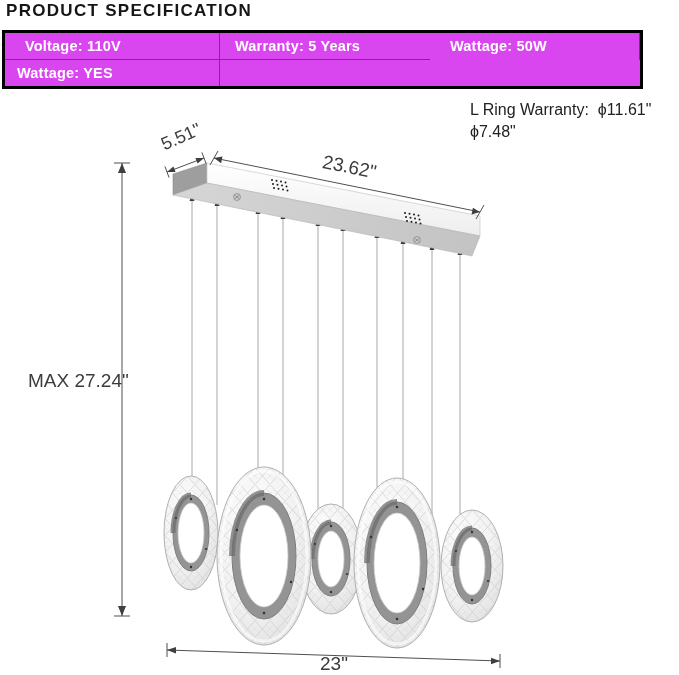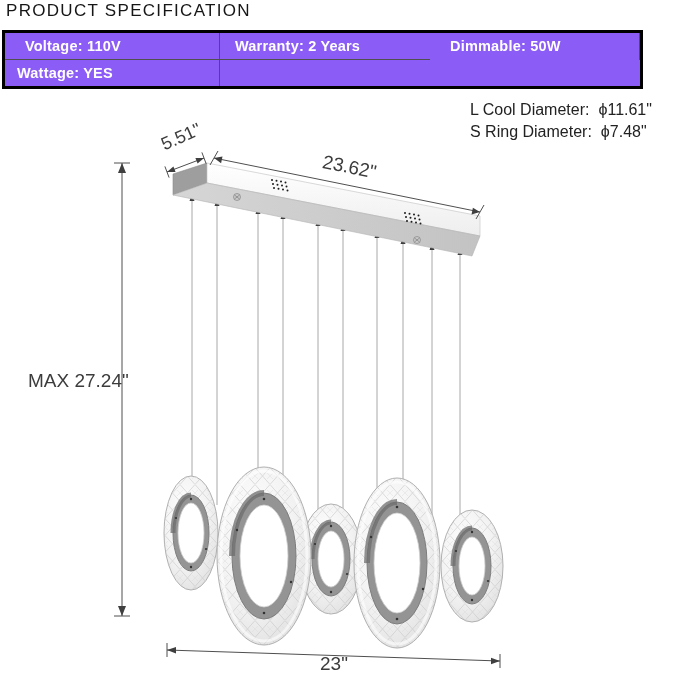--- a/index.html
+++ b/index.html
@@ -1,22 +1,22 @@
 <!DOCTYPE html>
 <html><head>
 <meta charset="utf-8">
 <style>
   html,body{margin:0;padding:0;background:#fff;}
   .page{position:relative;width:679px;height:675px;background:#ffffff;overflow:hidden;
         font-family:"Liberation Sans",sans-serif;}
-  .title{position:absolute;left:6px;top:0;margin:0;font-size:17px;font-weight:normal;
+  .title{position:absolute;left:6px;top:0;margin:0;font-size:17px;font-weight:bold;
          letter-spacing:1.3px;color:#161616;line-height:22px;text-align:center;}
   
   .spec-table{position:absolute;left:2px;top:30px;width:641px;height:59px;box-sizing:border-box;
-        border:3px solid #000;background:#8b5cf6;display:grid;
+        border:3px solid #000;background:#d946ef;display:grid;
         grid-template-columns:215px 210px 1fr;grid-template-rows:1fr 1fr;}
   .cell{display:flex;align-items:center;color:#ffffff;font-weight:bold;font-size:14.5px;
         letter-spacing:.2px;white-space:nowrap;}
   .col0{padding-left:20px;border-right:1px solid #4f4f4f;}
   .col1{padding-left:12px;border-right:1px solid #4f4f4f;}
   .col2{padding-left:15px;}
   .row0{border-bottom:1px solid #4f4f4f;}
   
   .ring-specs{position:absolute;left:470px;top:99px;color:#222222;font-size:16px;}
   .ring-spec-row{display:flex;gap:9px;line-height:22px;white-space:nowrap;}
@@ -30,22 +30,22 @@
 </style>
 </head>
 <body>
 
 <div class="page">
 
   <h1 class="title">PRODUCT SPECIFICATION</h1>
 
   <div class="spec-table">
     <div class="cell col0 row0">Voltage: 110V</div>
-    <div class="cell col2 row0">Warranty: 2 Years</div>
-    <div class="cell col0">Dimmable: 50W</div>
+    <div class="cell col2 row0">Warranty: 5 Years</div>
+    <div class="cell col0">Wattage: 50W</div>
     <div class="cell col1">Wattage: YES</div>
   </div>
 
   <svg class="diagram" width="679" height="675" viewBox="0 0 679 675">
     <defs>
       <radialGradient id="crys" cx="40%" cy="35%" r="80%">
         <stop offset="0%" stop-color="#ffffff"></stop>
         <stop offset="55%" stop-color="#f2f2f2"></stop>
         <stop offset="85%" stop-color="#e3e3e3"></stop>
         <stop offset="100%" stop-color="#cfcfcf"></stop>
@@ -217,25 +217,24 @@
       <line x1="167" y1="650" x2="500" y2="661"></line>
       <line x1="167" y1="643" x2="167" y2="657"></line>
       <line x1="500" y1="654" x2="500" y2="668"></line>
       <path d="M167,650 L176,647 L176,653.5 Z" stroke="none"></path>
       <path d="M500,661 L491,657.8 L491,664.2 Z" stroke="none"></path>
     </g>
   </svg>
 
   <div class="ring-specs">
     <div class="ring-spec-row">
-      <span>L Cool Diameter:</span>
+      <span>L Ring Warranty:</span>
       <span>ϕ11.61"</span>
     </div>
     <div class="ring-spec-row">
-      <span>S Ring Diameter:</span>
       <span>ϕ7.48"</span>
     </div>
   </div>
 
   <div class="dim-label dim-depth">5.51"</div>
   <div class="dim-label dim-length">23.62"</div>
   <div class="dim-label dim-max">MAX 27.24"</div>
   <div class="dim-label dim-width">23"</div>
 
 </div>

